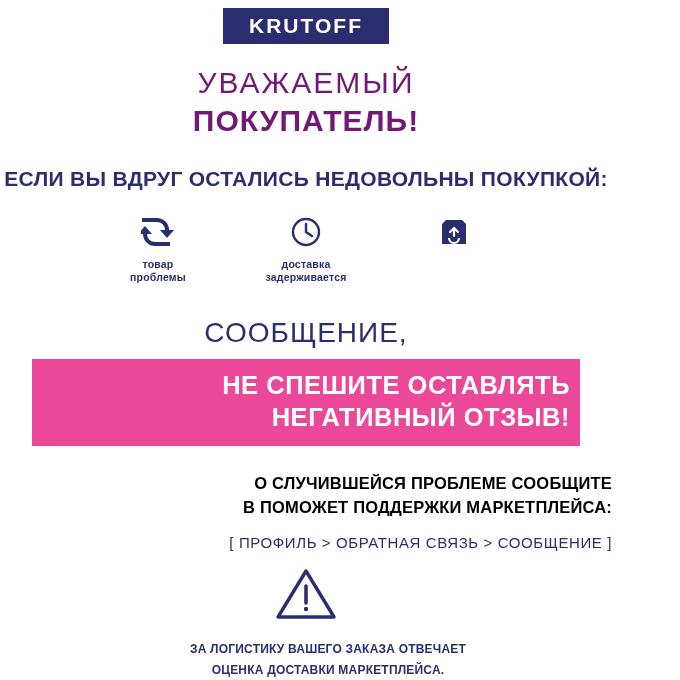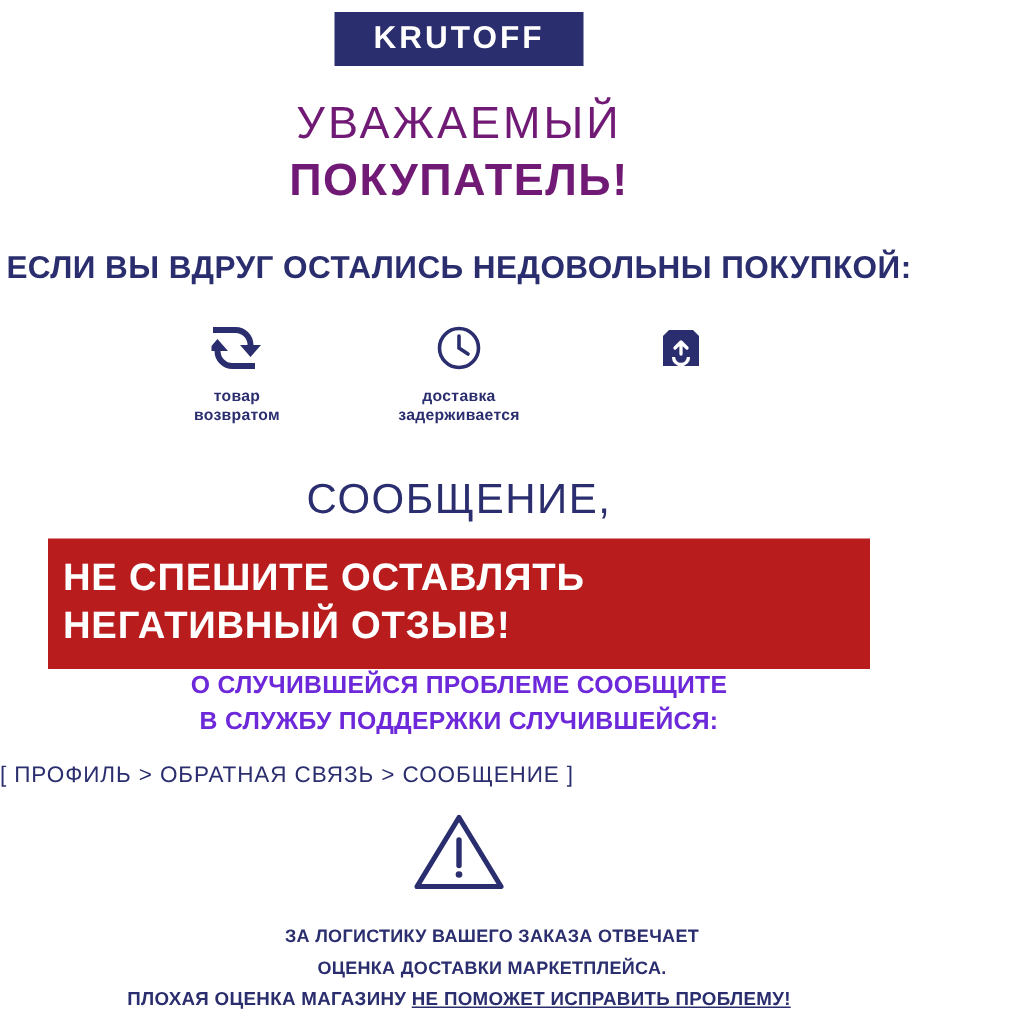--- a/index.html
+++ b/index.html
@@ -97,45 +97,46 @@
   
   .please {
     text-align: center;
     margin-top: 32px;
     font-size: 28px;
     letter-spacing: 1px;
     color: #2b2e6e;
   }
   .banner {
     margin: 10px 32px 0 32px;
-    background: #b91c1c;
+    background: #ec4899;
     color: #ffffff;
-    text-align: left;
+    text-align: right;
     padding: 10px 10px 12px 10px;
   }
   .banner .b1, .banner .b2 {
     font-size: 25.5px;
     font-weight: bold;
     letter-spacing: 0.5px;
     line-height: 1.28;
   }
 
   
   .report {
-    text-align: center;
-    color: #6d28d9;
+    text-align: right;
+    margin-top: 26px;
+    color: #000000;
   }
   .report .r1, .report .r2 {
     font-size: 16.5px;
     font-weight: bold;
     letter-spacing: 0.2px;
     line-height: 1.45;
   }
   .path {
-    text-align: left;
+    text-align: right;
     margin-top: 14px;
     font-size: 15px;
     color: #2b2e6e;
     letter-spacing: 0.6px;
   }
 
   
   .warn-wrap {
     display: flex;
     justify-content: center;
@@ -185,21 +186,21 @@
       <div class="icon-box">
         <svg width="34" height="32" viewBox="0 0 34 32" aria-hidden="true">
           <g fill="#2b2e6e">
             <path d="M4 6 h15 a8 8 0 0 1 8 8 h-5 l7 8 l7 -8 h-5 a12 12 0 0 0 -12 -12 h-15 z" transform="translate(-3,0)"></path>
             <path d="M30 26 h-15 a8 8 0 0 1 -8 -8 h5 l-7 -8 l-7 8 h5 a12 12 0 0 0 12 12 h15 z" transform="translate(-1,0)"></path>
           </g>
         </svg>
       </div>
       <div class="icon-cap">
         <span>товар</span><br>
-        <span>возвратом</span>
+        <span>проблемы</span>
       </div>
     </div>
 
 
     <div class="icon-item">
       <div class="icon-box">
         <svg width="32" height="32" viewBox="0 0 32 32" aria-hidden="true">
           <circle cx="16" cy="16" r="13" stroke="#2b2e6e" stroke-width="2.4" fill="none"></circle>
           <path d="M16 8 v8 l6 4" stroke="#2b2e6e" stroke-width="2.4" fill="none" stroke-linecap="round"></path>
         </svg>
@@ -225,21 +226,21 @@
 
   <div class="please">СООБЩЕНИЕ,</div>
 
   <div class="banner">
     <div class="b1">НЕ СПЕШИТЕ ОСТАВЛЯТЬ</div>
     <div class="b2">НЕГАТИВНЫЙ ОТЗЫВ!</div>
   </div>
 
   <div class="report">
     <div class="r1">О СЛУЧИВШЕЙСЯ ПРОБЛЕМЕ СООБЩИТЕ</div>
-    <div class="r2">В СЛУЖБУ ПОДДЕРЖКИ СЛУЧИВШЕЙСЯ:</div>
+    <div class="r2">В ПОМОЖЕТ ПОДДЕРЖКИ МАРКЕТПЛЕЙСА:</div>
   </div>
   <div class="path">[ ПРОФИЛЬ  &gt;  ОБРАТНАЯ СВЯЗЬ &gt; СООБЩЕНИЕ ]</div>
 
   <div class="warn-wrap">
     <span>
       <svg width="62" height="54" viewBox="0 0 62 54" aria-hidden="true">
         <path d="M31 4 L59 50 H3 Z" stroke="#2b2e6e" stroke-width="3.4" fill="none" stroke-linejoin="round"></path>
         <path d="M31 19 v17" stroke="#2b2e6e" stroke-width="3.6" stroke-linecap="round"></path>
         <circle cx="31" cy="42" r="2.2" fill="#2b2e6e"></circle>
       </svg>

